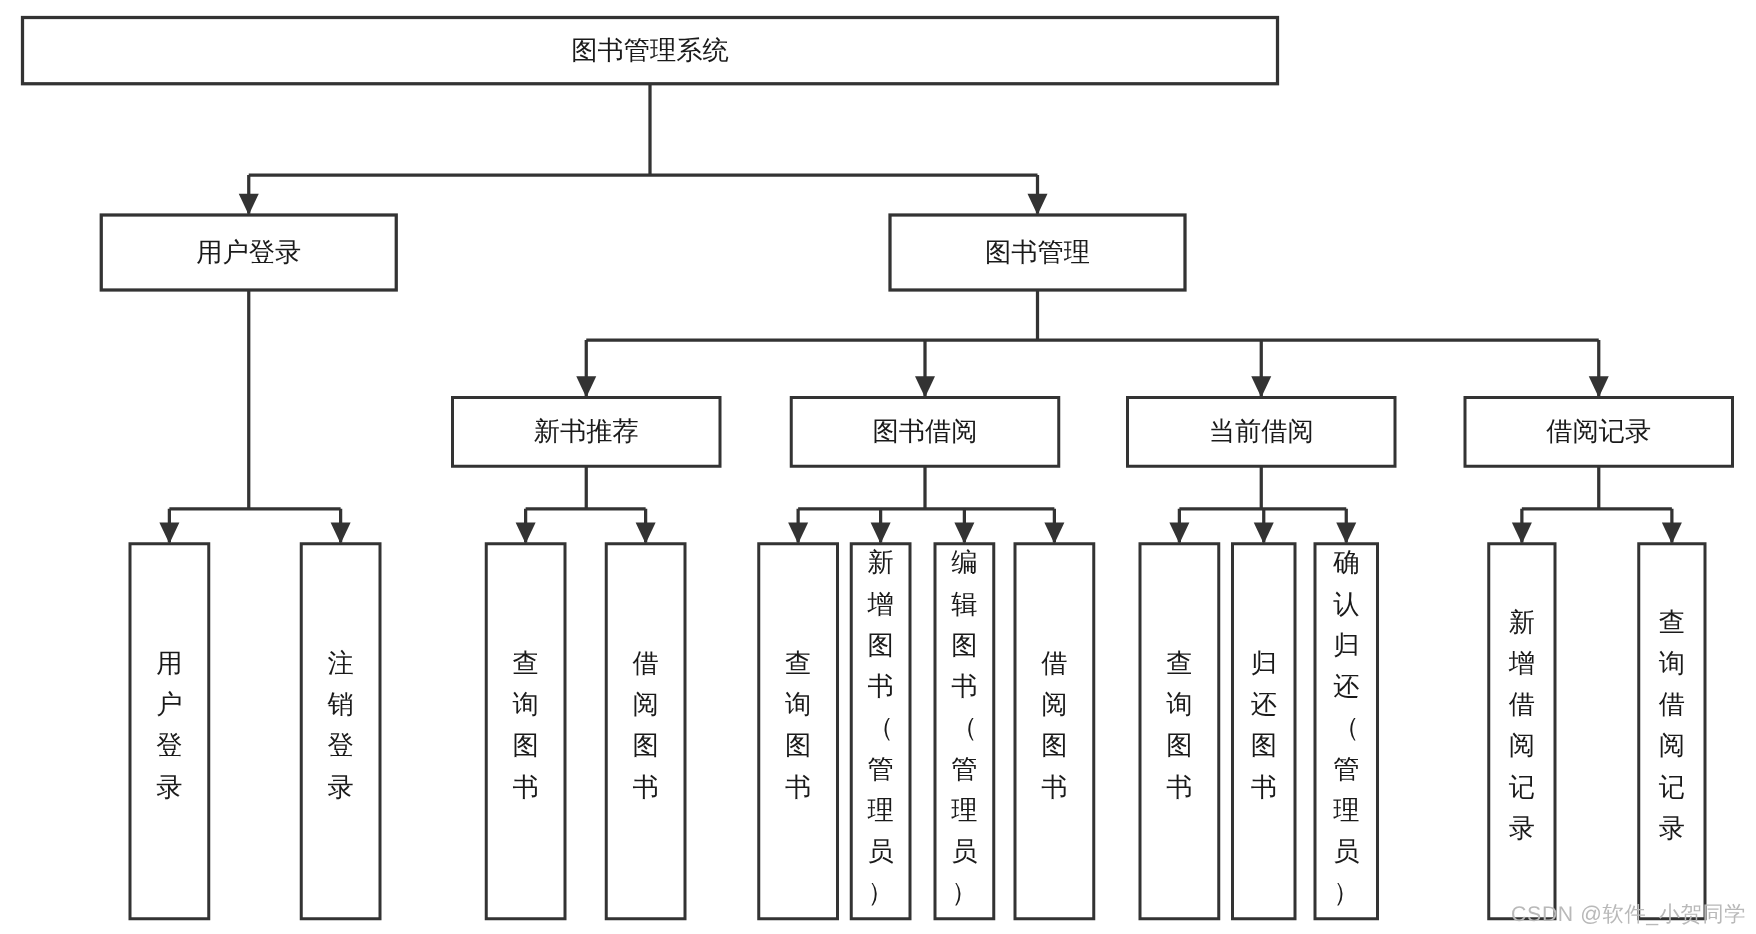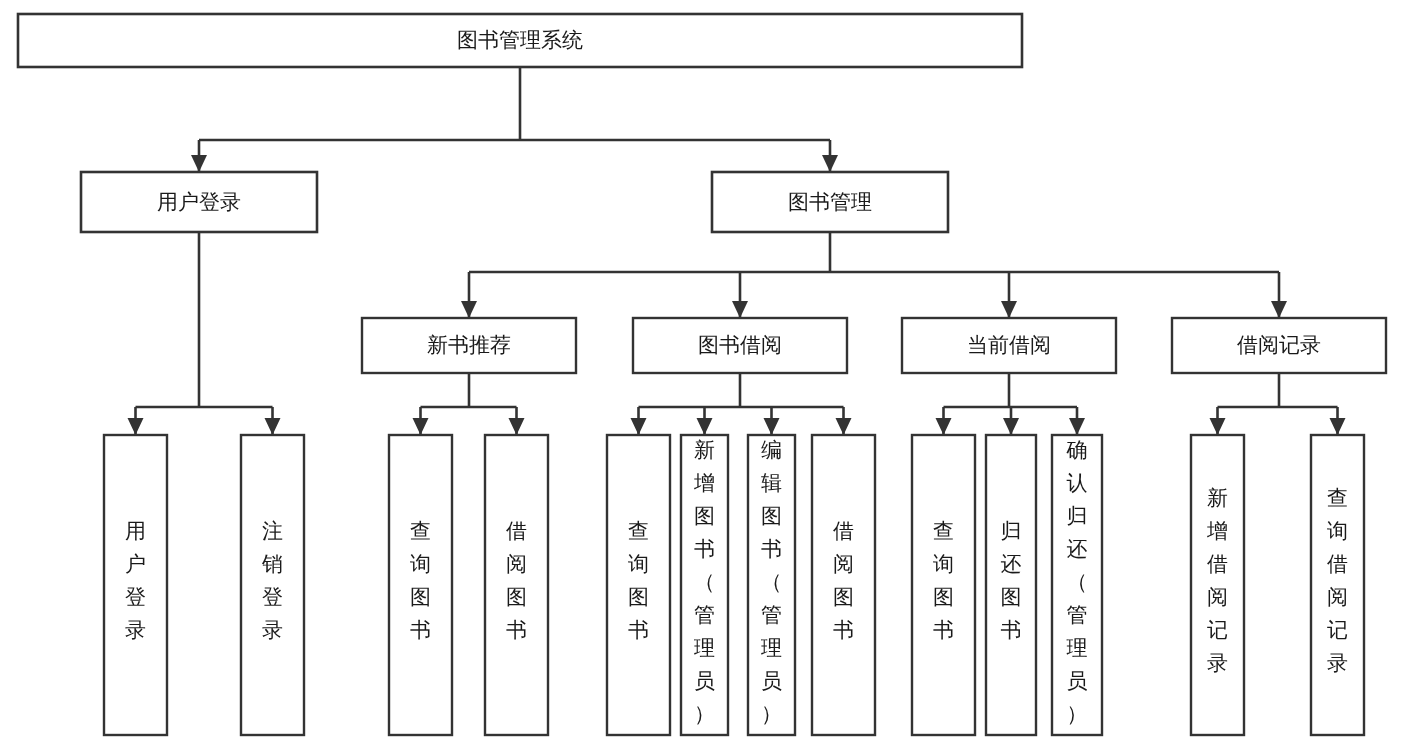--- a/index.html
+++ b/index.html
@@ -203,13 +203,14 @@
         <g>
           <rect x="1191" y="435" width="53" height="300" class="node-rect thin"></rect>
           <text x="1217.5" class="vlabel"><tspan x="1217.5" y="504.5">新</tspan><tspan x="1217.5" y="537.5">增</tspan><tspan x="1217.5" y="570.5">借</tspan><tspan x="1217.5" y="603.5">阅</tspan><tspan x="1217.5" y="636.5">记</tspan><tspan x="1217.5" y="669.5">录</tspan></text>
         </g>
         <g>
           <rect x="1311" y="435" width="53" height="300" class="node-rect thin"></rect>
           <text x="1337.5" class="vlabel"><tspan x="1337.5" y="504.5">查</tspan><tspan x="1337.5" y="537.5">询</tspan><tspan x="1337.5" y="570.5">借</tspan><tspan x="1337.5" y="603.5">阅</tspan><tspan x="1337.5" y="636.5">记</tspan><tspan x="1337.5" y="669.5">录</tspan></text>
         </g>
       </g>
   </svg>
+  <div class="watermark">CSDN @软件_小贺同学</div>
 </div>
 
 </body></html>

